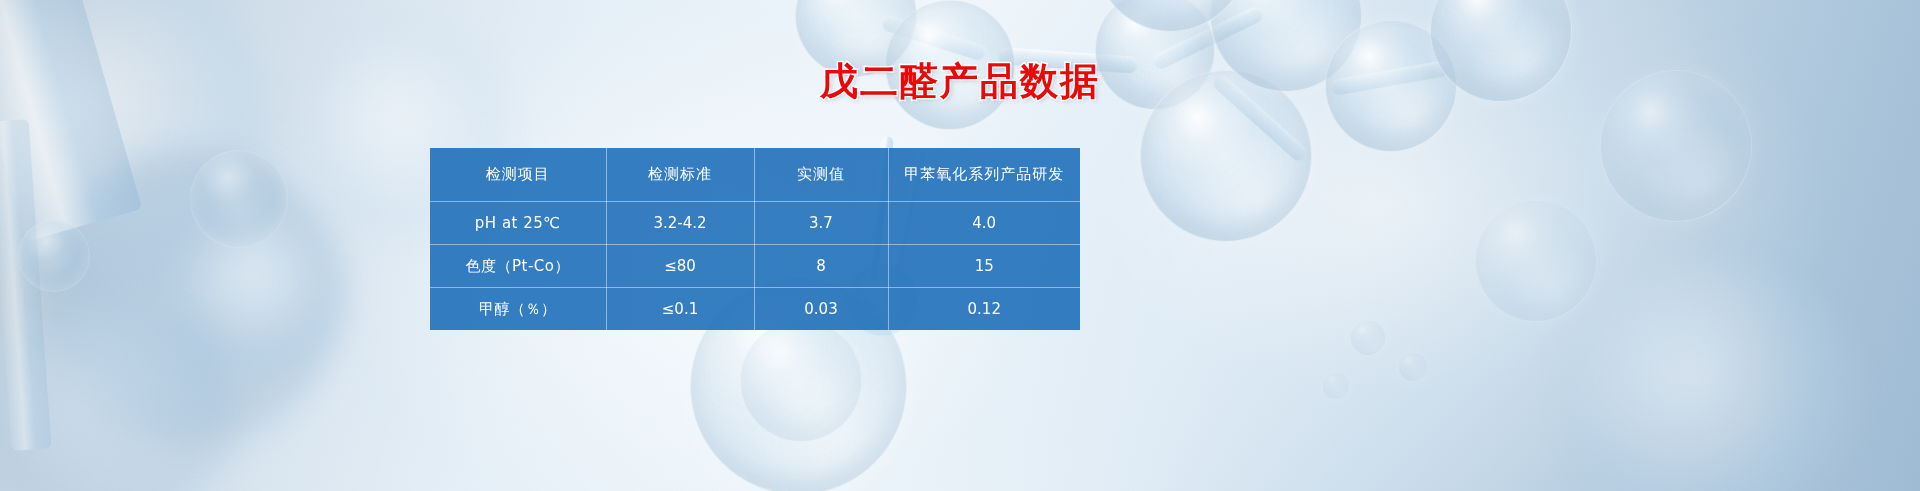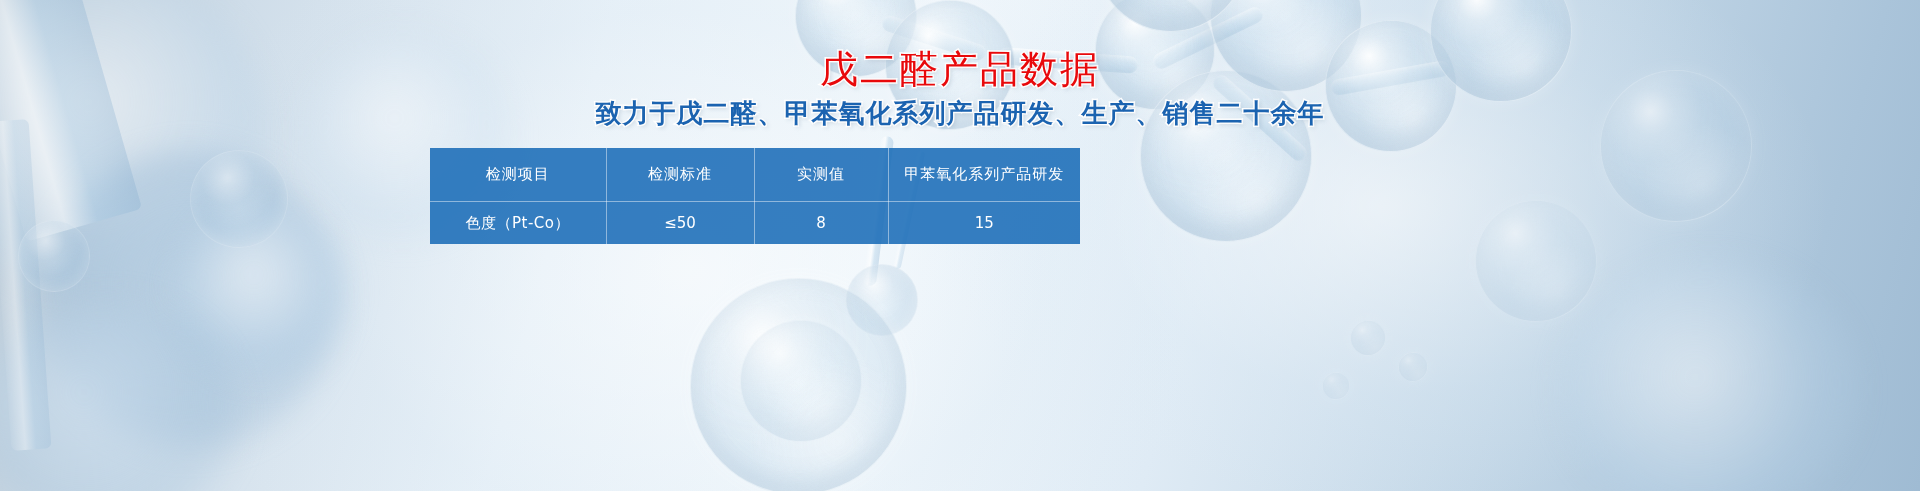--- a/index.html
+++ b/index.html
@@ -50,30 +50,30 @@
     position:absolute;
     background:linear-gradient(90deg, rgba(255,255,255,0.1) 0%, rgba(255,255,255,0.70) 35%, rgba(168,203,229,0.45) 62%, rgba(120,165,203,0.35) 100%);
     border-radius:6px;
   }
   
   .headline-wrap{
     position:absolute;left:0;right:0;top:46px;text-align:center;z-index:6;
   }
   .main-title{
     font-family:"DejaVu Sans","Liberation Sans",sans-serif;
-    font-size:38px;font-weight:normal;letter-spacing:2px;
+    font-size:38px;font-weight:bold;letter-spacing:2px;
     color:#e8090b;
     -webkit-text-stroke:3px #ffffff;
     paint-order:stroke fill;
     text-shadow:
       0 0 2px rgba(255,255,255,0.95),
       1px 1px 0 rgba(255,255,255,0.9),
       -1px 1px 0 rgba(255,255,255,0.9),
       2px 2px 4px rgba(120,140,160,0.35);
-    line-height:1.05;margin:4px;
+    line-height:1.05;margin:16px;
   }
   .sub-title{
     font-family:"DejaVu Sans","Liberation Sans",sans-serif;
     font-size:26px;font-weight:bold;letter-spacing:1px;
     color:#1b63b0;
     -webkit-text-stroke:3px #ffffff;
     paint-order:stroke fill;
     text-shadow:
       0 0 2px rgba(255,255,255,0.95),
       1px 1px 0 rgba(255,255,255,0.9),
@@ -149,43 +149,54 @@
   <div class="sphere" style="left:1322px;top:372px;width:26px;height:26px;opacity:0.45;"></div>
 
   <div class="pipette" style="left:872px;top:136px;width:13px;height:150px;transform:rotate(7deg);opacity:0.85;"></div>
   <div class="pipette" style="left:905px;top:150px;width:8px;height:120px;transform:rotate(12deg);opacity:0.6;"></div>
   <div class="drop" style="left:846px;top:264px;width:70px;height:70px;opacity:0.8;"></div>
   <div class="sphere" style="left:690px;top:278px;width:215px;height:215px;opacity:0.85;"></div>
   <div class="sphere" style="left:740px;top:320px;width:120px;height:120px;opacity:0.5;"></div>
 
   <div class="headline-wrap">
     <div class="main-title">戊二醛产品数据</div>
-    <div class="sub-title">致力于戊二醛、甲苯氧化系列产品研发、生产、销售二十余年</div>
   </div>
 
   <div class="table-wrap">
     <table class="data">
       <colgroup>
         <col class="c1">
           <col class="c2">
           <col class="c3">
           <col class="c4">
       </colgroup>
       <thead>
         <tr>
           <th>检测项目</th>
           <th>检测标准</th>
           <th>实测值</th>
           <th>甲苯氧化系列产品研发</th>
         </tr>
       </thead>
       <tbody>
         <tr>
+          <td class="cell-cjk">pH at 25℃</td>
+          <td>3.2-4.2</td>
+          <td>3.7</td>
+          <td>4.0</td>
+        </tr>
+        <tr>
           <td class="cell-cjk">色度（Pt-Co）</td>
-          <td>≤50</td>
+          <td>≤80</td>
           <td>8</td>
           <td>15</td>
+        </tr>
+        <tr>
+          <td class="cell-cjk">甲醇（％）</td>
+          <td>≤0.1</td>
+          <td>0.03</td>
+          <td>0.12</td>
         </tr>
       </tbody>
     </table>
   </div>
 
 </div>
 
 </body></html>

